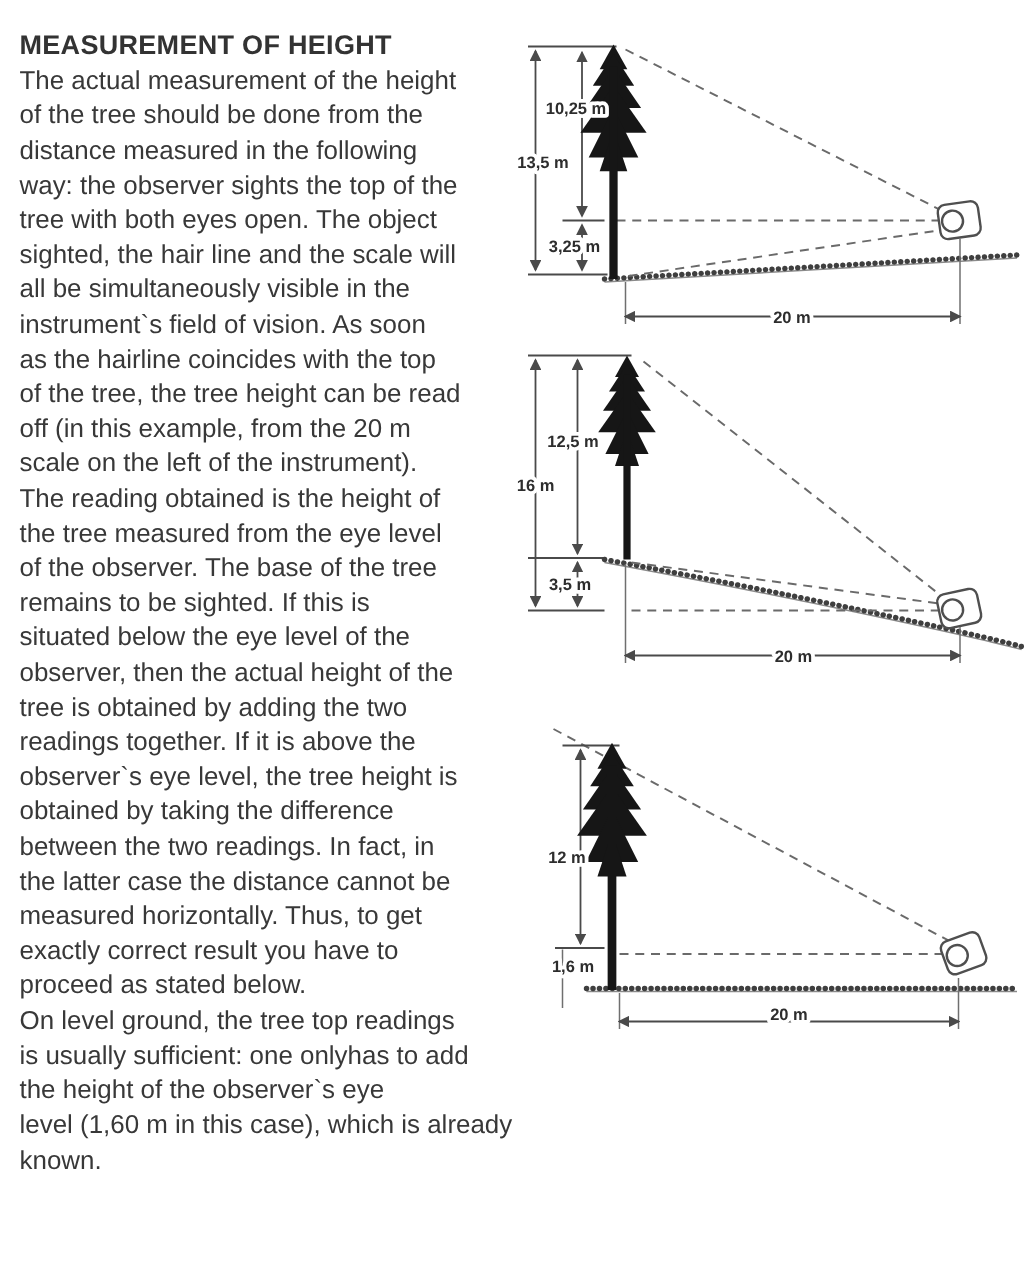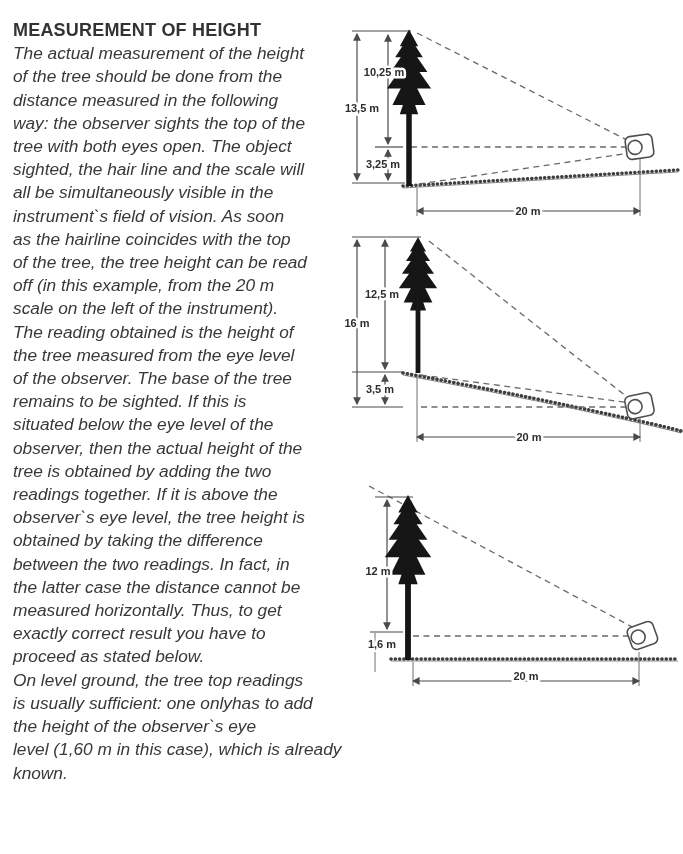--- a/index.html
+++ b/index.html
@@ -1,20 +1,20 @@
 <!DOCTYPE html>
 <html><head>
 <meta charset="utf-8">
 <style>
   html,body{margin:0;padding:0;background:#ffffff;}
   .page{position:relative;width:683px;height:854px;background:#ffffff;overflow:hidden;
         font-family:"Liberation Sans",sans-serif;}
   .textcol{position:absolute;left:13px;top:19px;width:368px;color:#383838;}
   .title{margin:0;font-size:18px;line-height:23.2px;font-weight:bold;letter-spacing:.2px;color:#333;}
-  .bodytext{font-size:17.3px;line-height:23.2px;white-space:pre-line;font-style:italic;}
+  .bodytext{font-size:17.3px;line-height:23.2px;white-space:pre-line;}
   .diag{position:absolute;}
   .d1{left:345px;top:15px;}
   .d2{left:345px;top:235px;}
   .d3{left:345px;top:480px;}
   .ln{stroke:#4a4a4a;stroke-width:1.2;fill:none;}
   .thin{stroke:#6f6f6f;stroke-width:1;fill:none;}
   .dash{stroke:#6a6a6a;stroke-width:1.3;fill:none;stroke-dasharray:6 4.5;}
   .tree{fill:#161616;stroke:none;}
   .inst{fill:#ffffff;stroke:#4f4f4f;stroke-width:1.6;}
   .scribble{fill:none;stroke:#3f3f3f;stroke-width:3.6;stroke-linecap:round;stroke-dasharray:0.1 4.2;}

